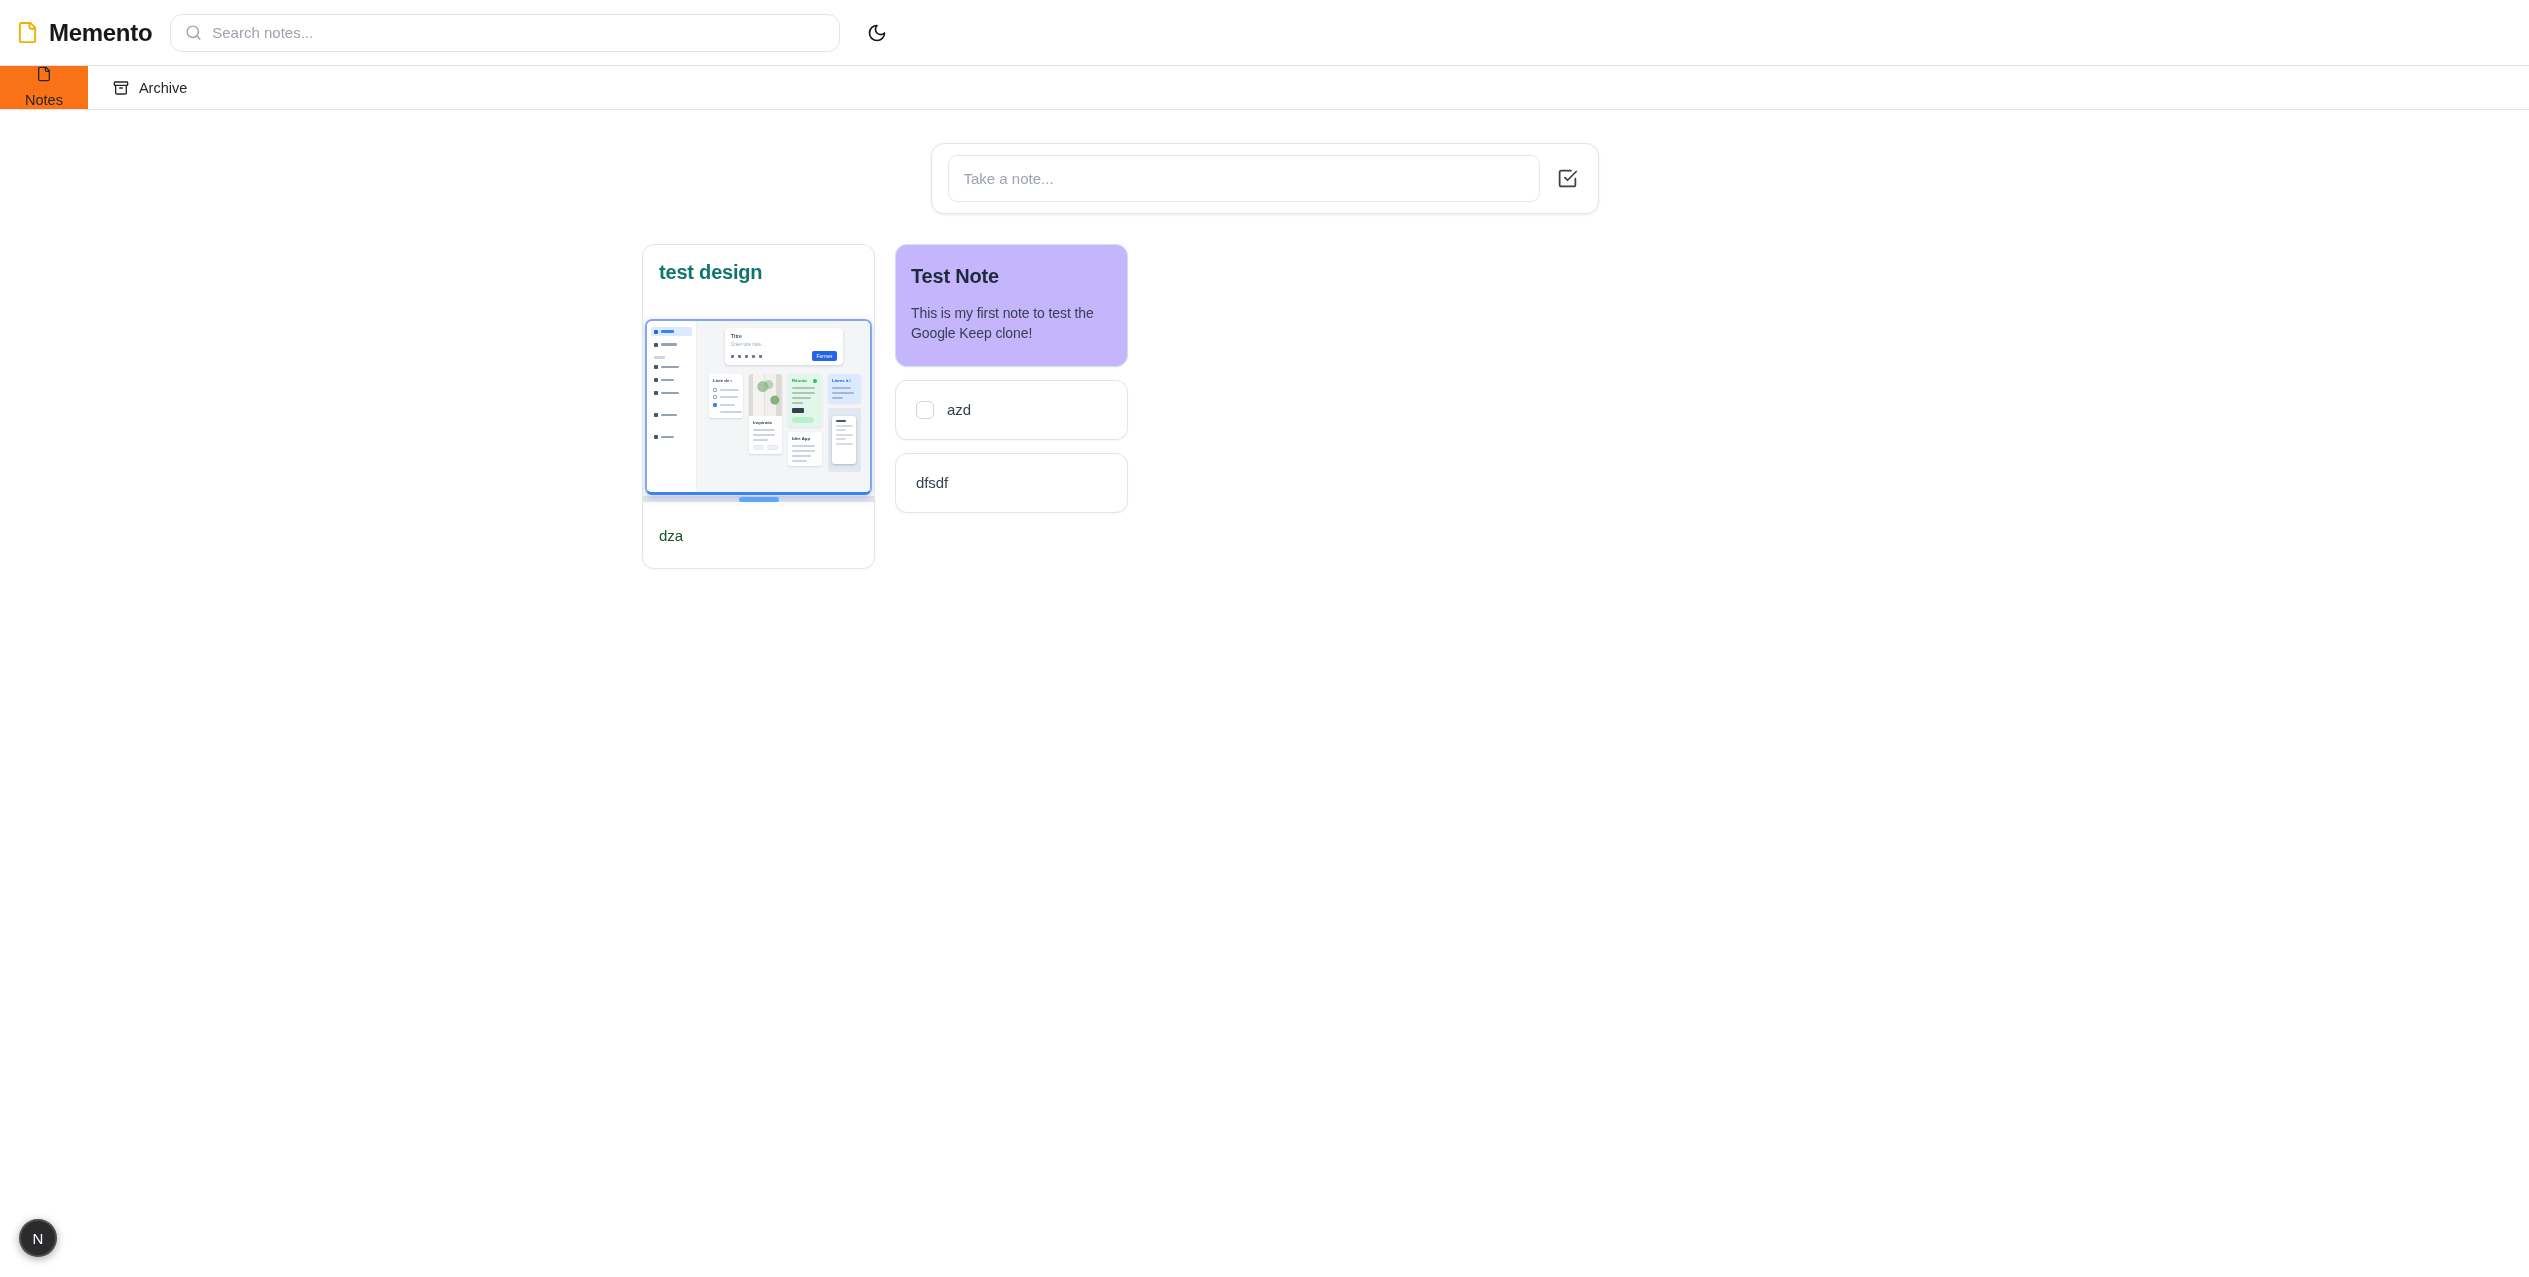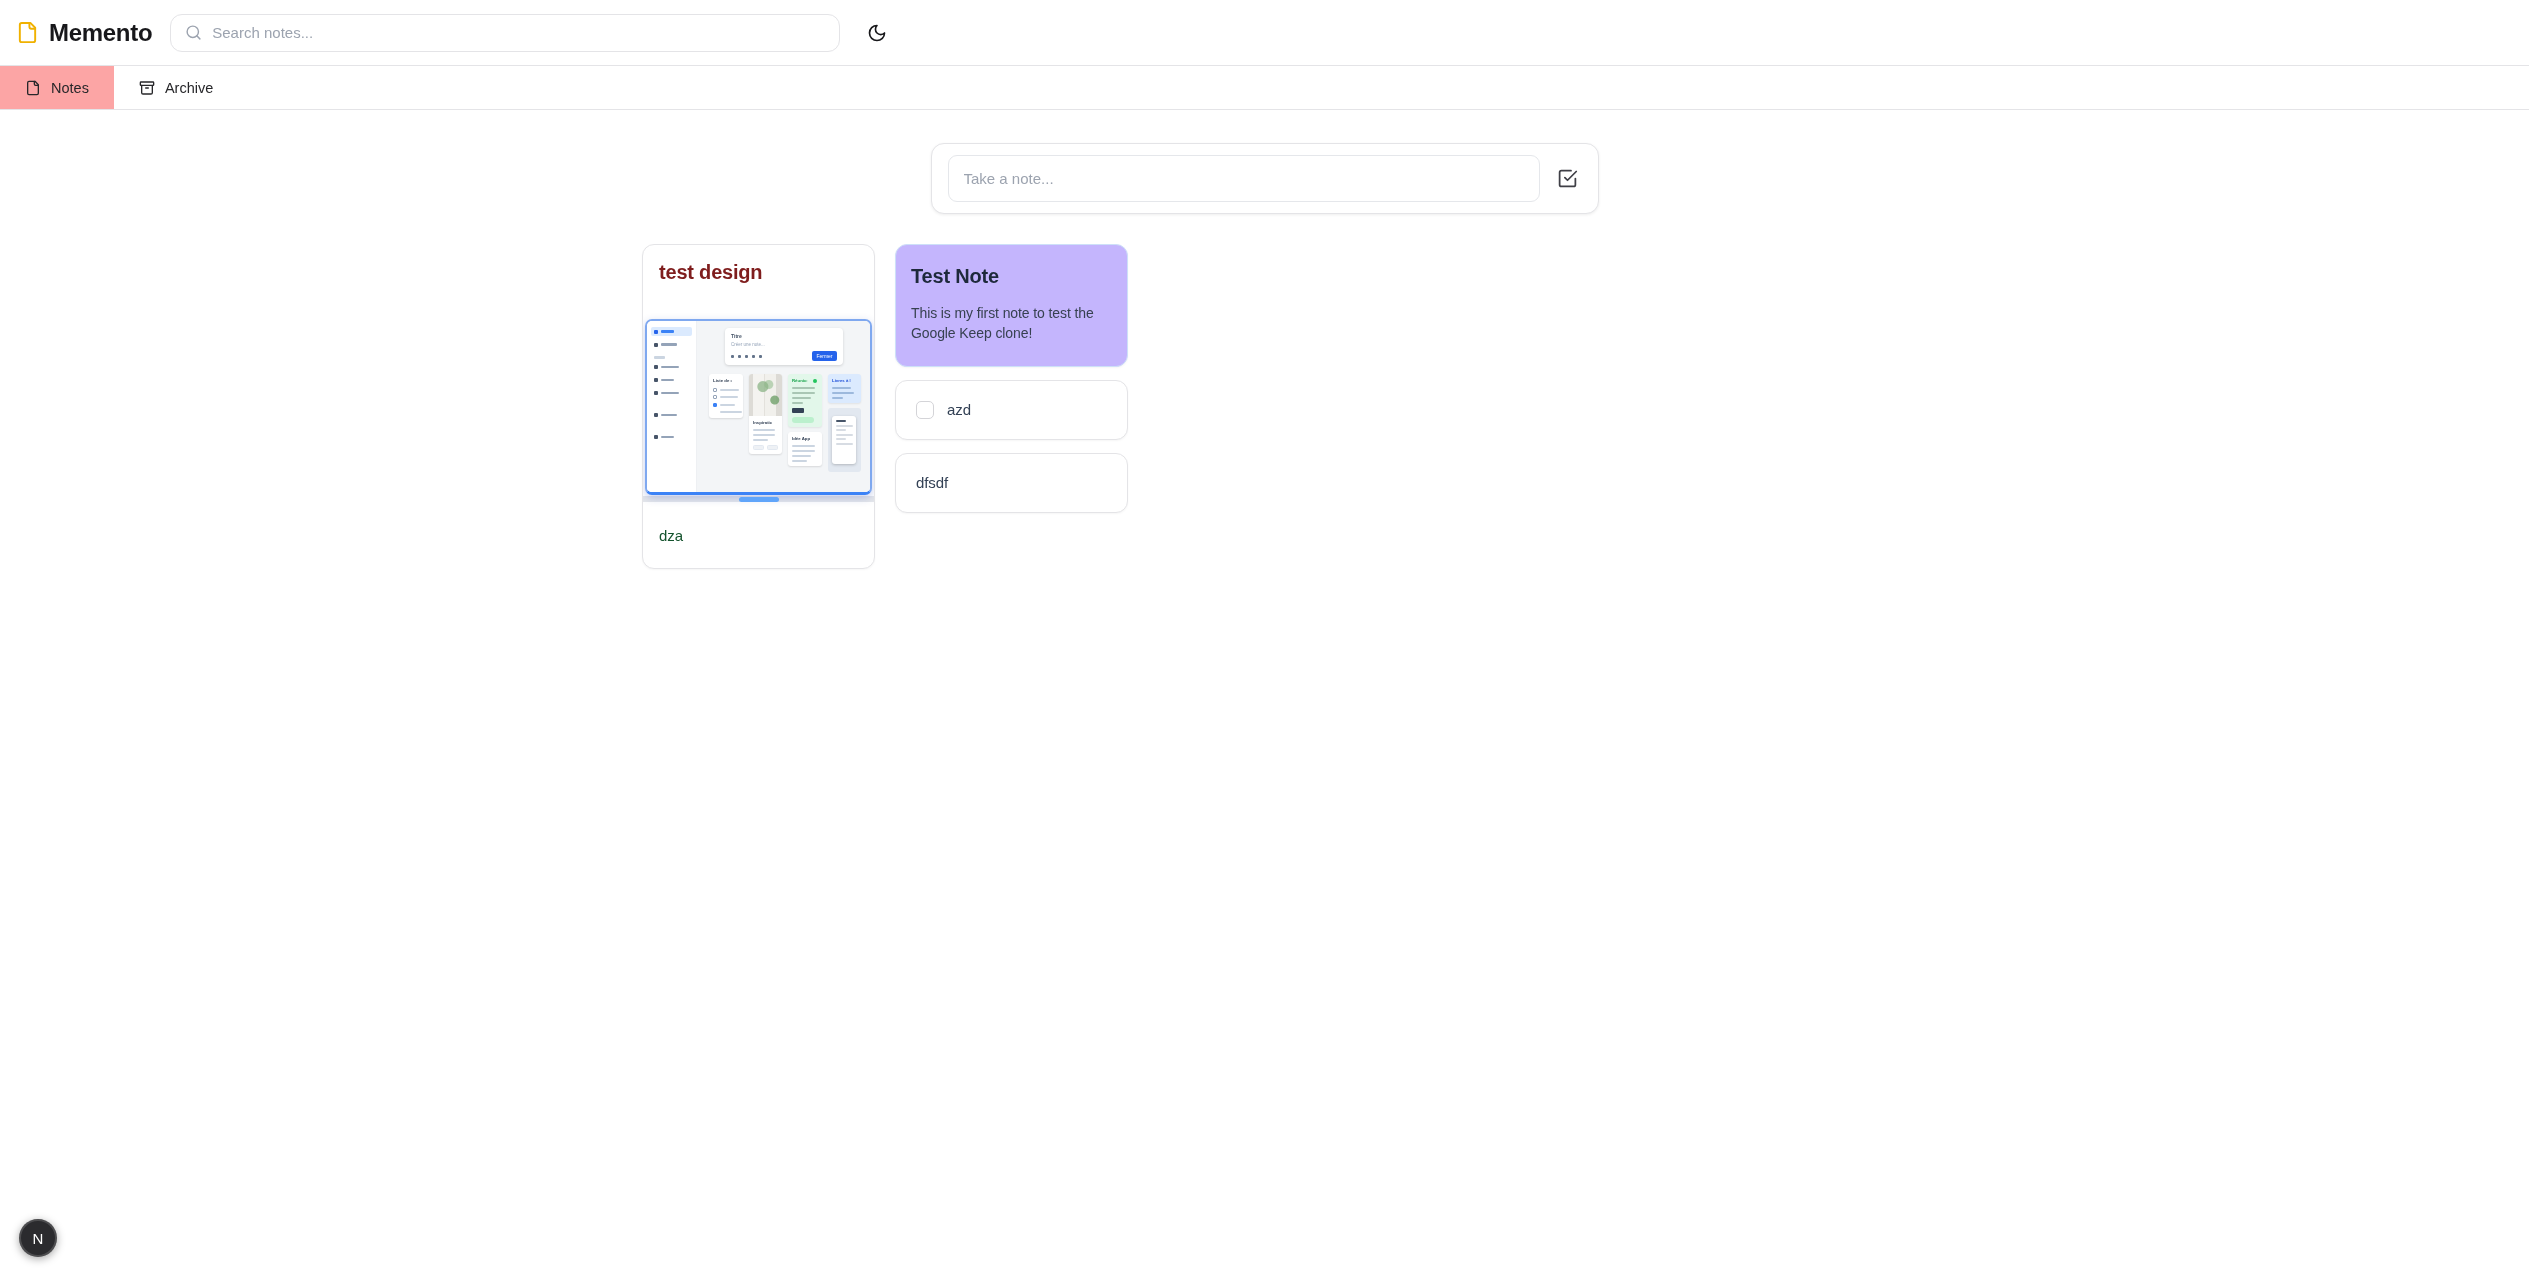--- a/index.html
+++ b/index.html
@@ -21,42 +21,42 @@
     width: 670px; height: 38px; border: 1px solid #e4e4e7; border-radius: 12px;
     display: flex; align-items: center; padding: 0 14px; gap: 10px; background: #fff;
   }
   .searchbar input { flex: 1; border: 0; outline: 0; font-size: 15px; color: #18181b; background: transparent; font-family: inherit; }
   .searchbar input::placeholder { color: #9ca3af; }
   .icon-btn { width: 38px; height: 38px; border: 0; background: transparent; display: flex; align-items: center; justify-content: center; cursor: pointer; border-radius: 9px; }
 
   
   .tabs { height: 45px; border-top: 1px solid #e4e4e7; border-bottom: 1px solid #e4e4e7; display: flex; background: #fff; }
   .tab { display: flex; align-items: center; gap: 10px; padding: 0 25px; font-size: 14.5px; font-weight: 500; color: #27272a; cursor: pointer; }
-  .tab.active { background: #fca5a5; }
+  .tab.active { background: #f97316; flex-direction: column; }
 
   
   .composer-wrap { display: flex; justify-content: center; margin-top: 33px; }
   .composer {
     width: 668px; background: #fff; border: 1px solid #e4e4e7; border-radius: 13px;
     box-shadow: 0 1px 3px rgba(0,0,0,.07); padding: 11px 16px; display: flex; align-items: center; gap: 14px;
   }
   .composer input {
     flex: 1; height: 47px; border: 1px solid #e5e7eb; border-radius: 9px; padding: 0 15px;
     font-size: 15px; outline: none; color: #18181b; font-family: inherit;
   }
   .composer input::placeholder { color: #9ca3af; }
 
   
   .grid { width: 1245px; margin: 30px auto 0; display: flex; gap: 20px; align-items: flex-start; }
   .gcol { width: 233px; flex: 0 0 233px; display: flex; flex-direction: column; gap: 13px; }
   .note {
     background: #fff; border: 1px solid #e4e4e7; border-radius: 12px;
     box-shadow: 0 1px 2px rgba(0,0,0,.04); cursor: pointer; overflow: hidden;
   }
-  .note-title { font-size: 20px; font-weight: 600; color: #7f1d1d; letter-spacing: -0.2px; }
+  .note-title { font-size: 20px; font-weight: 600; color: #0f766e; letter-spacing: -0.2px; }
   .note-body { font-size: 14px; line-height: 1.45; color: #374151; letter-spacing: -0.1px; }
 
   .note.test-design .note-title { padding: 16px 16px 0; }
   .note.test-design .note-footer { padding: 20px 16px 24px; font-size: 15px; color: #14532d; }
   .note.blue-note { background: #c4b5fd; border-color: #cde0f8; padding: 20px 15px 22px; }
   .note.blue-note .note-title { margin-bottom: 15px; color: #1e293b; }
   .note.row-note { min-height: 60px; display: flex; align-items: center; gap: 13px; padding: 0 20px; }
   .note.row-note .note-body { font-size: 15px; color: #334155; }
   .checkbox { width: 18px; height: 18px; border: 1.5px solid #d4d4d8; border-radius: 5px; background: #fff; flex: none; }
 

